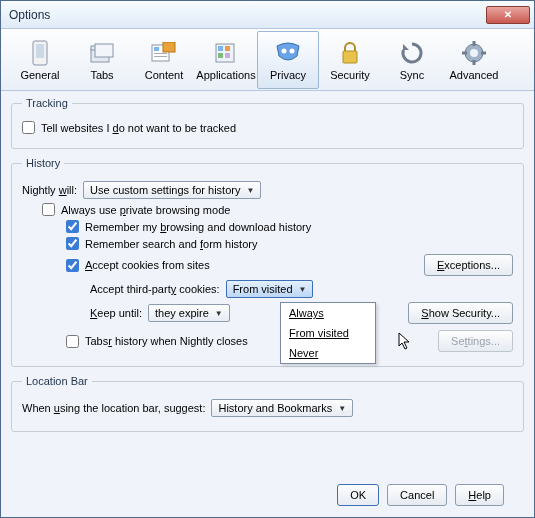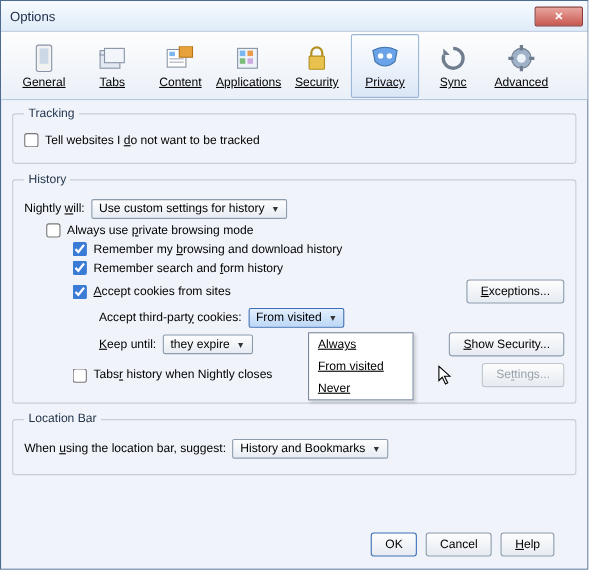--- a/index.html
+++ b/index.html
@@ -6,21 +6,21 @@
 body { background: #fff; width: 535px; height: 518px; overflow: hidden; }
 
 .window { width: 535px; height: 518px; border: 1px solid #4f6a8f; background: #f0f4fa; display: flex; flex-direction: column; }
 
 .titlebar { height: 28px; background: linear-gradient(to bottom, #f6fbff, #e0ebf8); display: flex; align-items: center; padding: 0 4px; border-bottom: 1px solid #b7c8de; }
 .titlebar .title { flex: 1; padding-left: 4px; color: #1a2b44; font-size: 12px; }
 .titlebar .close { width: 44px; height: 18px; background: linear-gradient(to bottom, #e9a6a0, #c8584f); border: 1px solid #8a3b34; border-radius: 2px; display: flex; align-items: center; justify-content: center; }
 .titlebar .close span { color: #fff; font-weight: bold; font-size: 10px; }
 
 .toolbar { height: 62px; background: linear-gradient(to bottom, #fdfdfd, #eaf0f8); border-bottom: 1px solid #b7c8de; display: flex; padding: 2px 8px 0 8px; }
-.tool { width: 62px; height: 58px; display: flex; flex-direction: column; align-items: center; justify-content: center; gap: 2px; border: 1px solid transparent; border-radius: 2px; text-decoration: underline; }
+.tool { width: 62px; height: 58px; display: flex; flex-direction: column; align-items: center; justify-content: center; gap: 2px; border: 1px solid transparent; border-radius: 2px; }
 .tool.sel { background: linear-gradient(to bottom, #fdfeff, #dbe7f6); border-color: #9cb6d6; }
 .tool .icon-box { width: 28px; height: 28px; display: flex; align-items: center; justify-content: center; }
 .tool .lbl { text-align: center; }
 
 .body { flex: 1; padding: 6px 10px 0 10px; overflow: hidden; }
 
 fieldset { border: 1px solid #c6cdd5; border-radius: 3px; padding: 8px 10px 10px 10px; margin-bottom: 8px; }
 legend { padding: 0 4px; color: #24364e; }
 
 .row { display: flex; align-items: center; gap: 6px; margin: 4px 0; }
@@ -95,38 +95,38 @@
           <svg width="26" height="24">
             <rect x="3" y="3" width="18" height="18" fill="#eef3fa" stroke="#8894a6"></rect>
             <rect x="5" y="5" width="5" height="5" fill="#7ab6ef"></rect>
             <rect x="12" y="5" width="5" height="5" fill="#e89c4c"></rect>
             <rect x="5" y="12" width="5" height="5" fill="#7dbb7d"></rect>
             <rect x="12" y="12" width="5" height="5" fill="#cfa9e2"></rect>
           </svg>
         </div>
       <div class="lbl">Applications</div>
     </div>
-    <div class="tool">
-      <div class="icon-box">
-          <svg width="20" height="24">
-            <rect x="3" y="10" width="14" height="12" rx="1" fill="#e8c24c" stroke="#b18f20"></rect>
-            <path d="M5 10 V7 a5 5 0 0 1 10 0 V10" fill="none" stroke="#b18f20" stroke-width="2"></path>
-          </svg>
-        </div>
-      <div class="lbl">Security</div>
-    </div>
     <div class="tool sel">
       <div class="icon-box">
           <svg width="26" height="22">
             <path d="M2 4 Q13 -2 24 4 L22 14 Q13 22 4 14 Z" fill="#6aa3e8" stroke="#3a6fab"></path>
             <circle cx="9" cy="9" r="2.5" fill="#fff"></circle>
             <circle cx="17" cy="9" r="2.5" fill="#fff"></circle>
           </svg>
         </div>
       <div class="lbl">Privacy</div>
+    </div>
+    <div class="tool">
+      <div class="icon-box">
+          <svg width="20" height="24">
+            <rect x="3" y="10" width="14" height="12" rx="1" fill="#e8c24c" stroke="#b18f20"></rect>
+            <path d="M5 10 V7 a5 5 0 0 1 10 0 V10" fill="none" stroke="#b18f20" stroke-width="2"></path>
+          </svg>
+        </div>
+      <div class="lbl">Security</div>
     </div>
     <div class="tool">
       <div class="icon-box">
           <svg width="24" height="24">
             <path d="M12 3 a9 9 0 1 1 -8.5 6" fill="none" stroke="#6f7d8f" stroke-width="3"></path>
             <path d="M3 3 l0 6 l6 0 Z" fill="#6f7d8f"></path>
           </svg>
         </div>
       <div class="lbl">Sync</div>
     </div>

